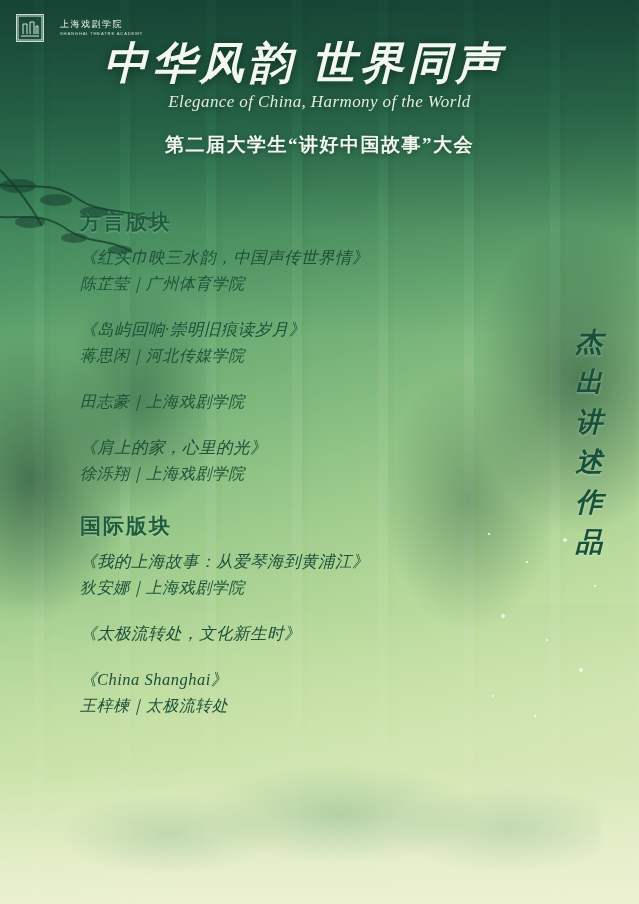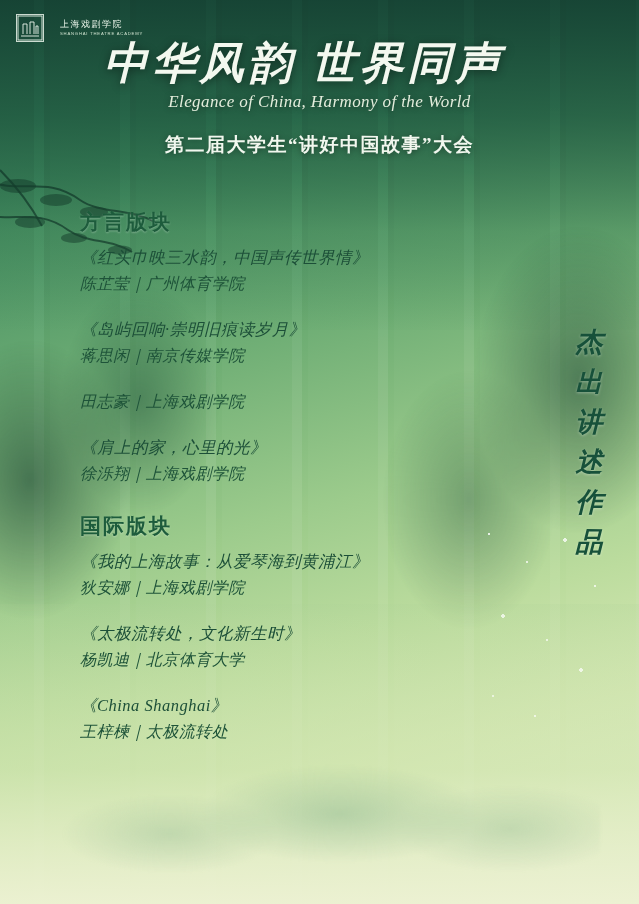--- a/index.html
+++ b/index.html
@@ -245,39 +245,38 @@
   <div class="content">
 
     <div class="section-head">方言版块</div>
 
     <div class="entry">
       <div class="entry-title">《红头巾映三水韵，中国声传世界情》</div>
       <div class="entry-meta">陈芷莹｜广州体育学院</div>
     </div>
     <div class="entry">
       <div class="entry-title">《岛屿回响·崇明旧痕读岁月》</div>
-      <div class="entry-meta">蒋思闲｜南京传媒学院</div>
+      <div class="entry-meta">蒋思闲｜河北传媒学院</div>
     </div>
     <div class="entry">
       <div class="entry-meta">田志豪｜上海戏剧学院</div>
     </div>
     <div class="entry">
       <div class="entry-title">《肩上的家，心里的光》</div>
       <div class="entry-meta">徐泺翔｜上海戏剧学院</div>
     </div>
 
     <div class="section-head second">国际版块</div>
 
     <div class="entry">
       <div class="entry-title">《我的上海故事：从爱琴海到黄浦江》</div>
       <div class="entry-meta">狄安娜｜上海戏剧学院</div>
     </div>
     <div class="entry">
       <div class="entry-title">《太极流转处，文化新生时》</div>
-      <div class="entry-meta">杨凯迪｜北京体育大学</div>
     </div>
     <div class="entry">
       <div class="entry-title">《China Shanghai》</div>
       <div class="entry-meta">王梓楝｜太极流转处</div>
     </div>
 
   </div>
 </div>
 
 </body></html>

